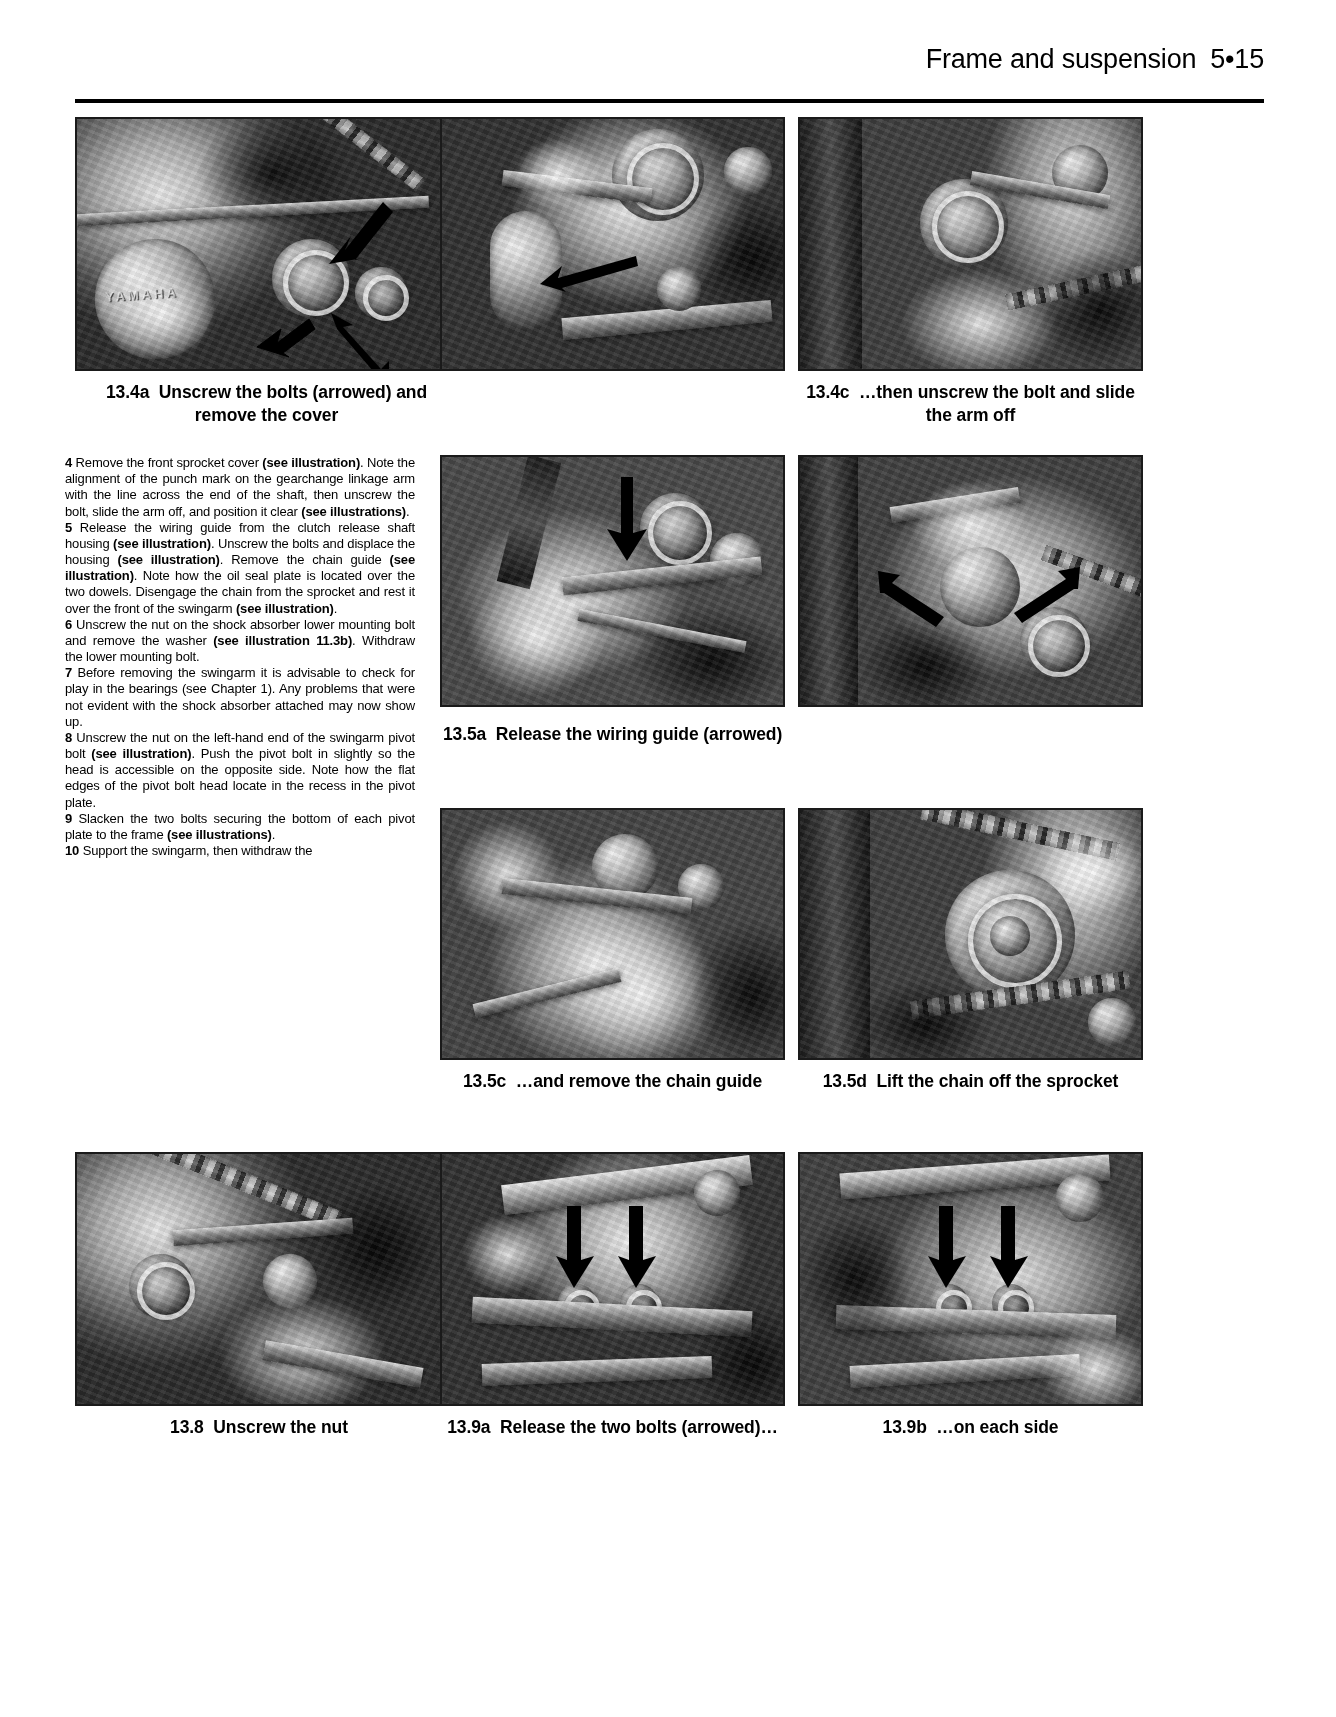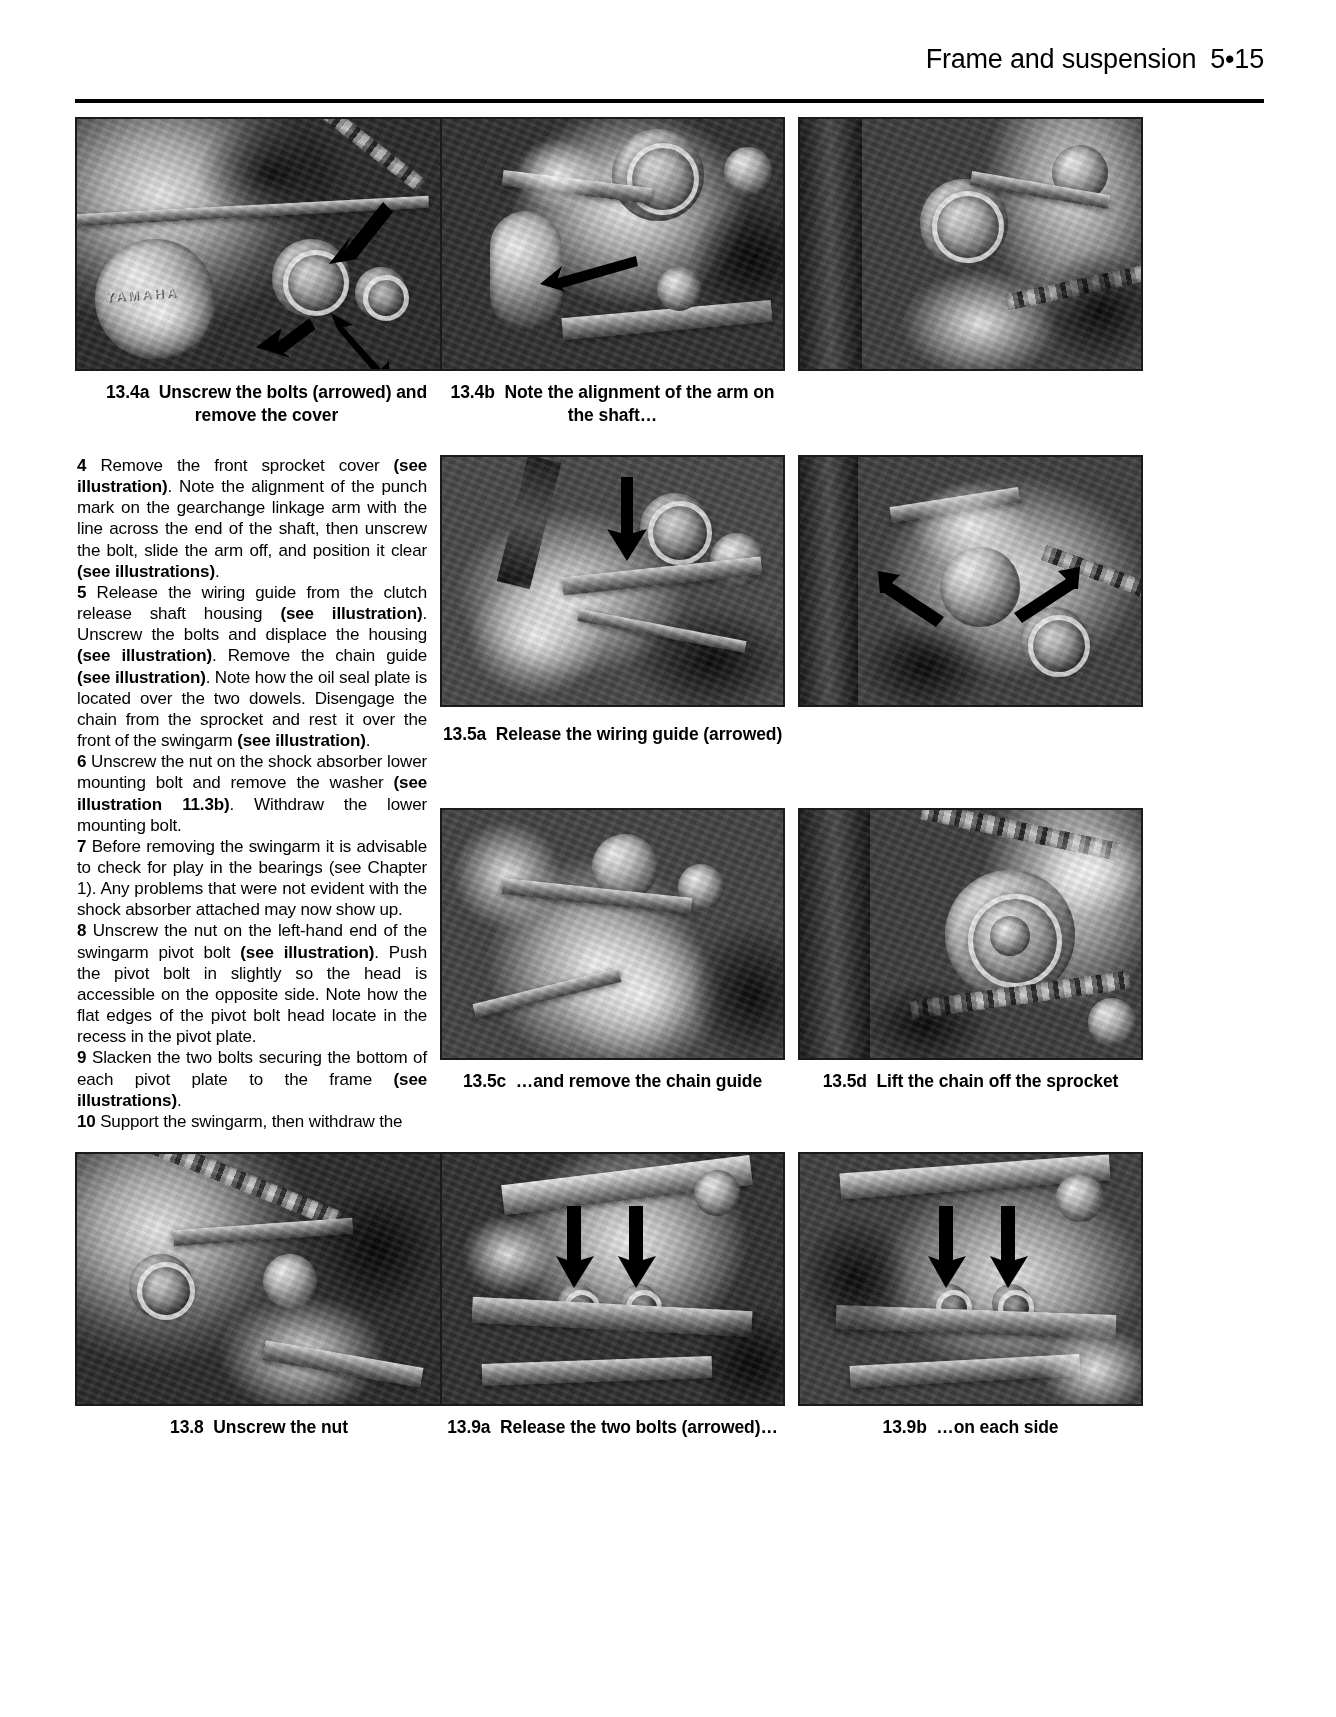--- a/index.html
+++ b/index.html
@@ -162,24 +162,24 @@
     font-weight: 700;
     line-height: 1.32;
     text-align: center;
     letter-spacing: -0.1px;
   }
   .caption .cap-num { white-space: nowrap; }
 
   
   .bodycol {
     position: absolute;
-    left: 77px;
+    left: 65px;
     top: 455px;
     width: 350px;
-    font-size: 17px;
+    font-size: 13px;
     line-height: 1.245;
     text-align: justify;
     text-justify: inter-word;
     letter-spacing: -0.15px;
   }
   .bodycol p {
     margin: 0;
     text-indent: 0;
   }
   .bodycol p + p { margin-top: 0px; }
@@ -249,37 +249,37 @@
       <div class="blob" style="left:282px; top:28px; width:48px; height:48px;"></div>
     </div>
     <div class="arrow" style="left:98px; top:125px;">
       <svg width="106" height="50" viewBox="0 0 106 50">
         <g fill="#000">
           <polygon points="0,40 22,22 18,34 96,12 98,22 22,44 26,48"></polygon>
         </g>
       </svg>
     </div>
   </div>
-  <div class="caption" style="margin-top:10px;">
-    <span class="cap-num">13.4b</span>&nbsp;&nbsp;<span>Note the alignment of the arm on the shaft…</span>
-  </div>
 </div>
 
 <div class="region" style="left:798px; top:117px; width:345px;">
   <div class="photo tex-c" style="height:250px;">
     <div class="ph-inner">
       <div class="band" style="left:0px; top:0px; width:62px; height:250px;"></div>
       <div class="blob" style="left:120px; top:60px; width:88px; height:88px;"></div>
       <div class="blob" style="left:252px; top:26px; width:56px; height:56px;"></div>
       <div class="ring" style="left:132px; top:72px; width:62px; height:62px;"></div>
       <div class="lightpatch" style="left:100px; top:150px; width:160px; height:110px;"></div>
       <div class="strip" style="left:170px; top:64px; width:140px; height:14px; transform:rotate(10deg);"></div>
       <div class="chainrow" style="left:205px; top:160px; width:150px; height:16px; transform:rotate(-12deg);"></div>
       <div class="darkpatch" style="left:240px; top:130px; width:120px; height:120px;"></div>
     </div>
+  </div>
+  <div class="caption" style="margin-top:10px;">
+    <span class="cap-num">13.4c</span>&nbsp;&nbsp;<span>…then unscrew the bolt and slide the arm off</span>
   </div>
 </div>
 
 <div class="bodycol">
   <p>
     <span class="stepnum">4</span><span> Remove the front sprocket cover <b>(see illustration)</b>. Note the alignment of the punch mark on the gearchange linkage arm with the line across the end of the shaft, then unscrew the bolt, slide the arm off, and position it clear <b>(see illustrations)</b>.</span>
   </p>
   <p>
     <span class="stepnum">5</span><span> Release the wiring guide from the clutch release shaft housing <b>(see illustration)</b>. Unscrew the bolts and displace the housing <b>(see illustration)</b>. Remove the chain guide <b>(see illustration)</b>. Note how the oil seal plate is located over the two dowels. Disengage the chain from the sprocket and rest it over the front of the swingarm <b>(see illustration)</b>.</span>
   </p>

